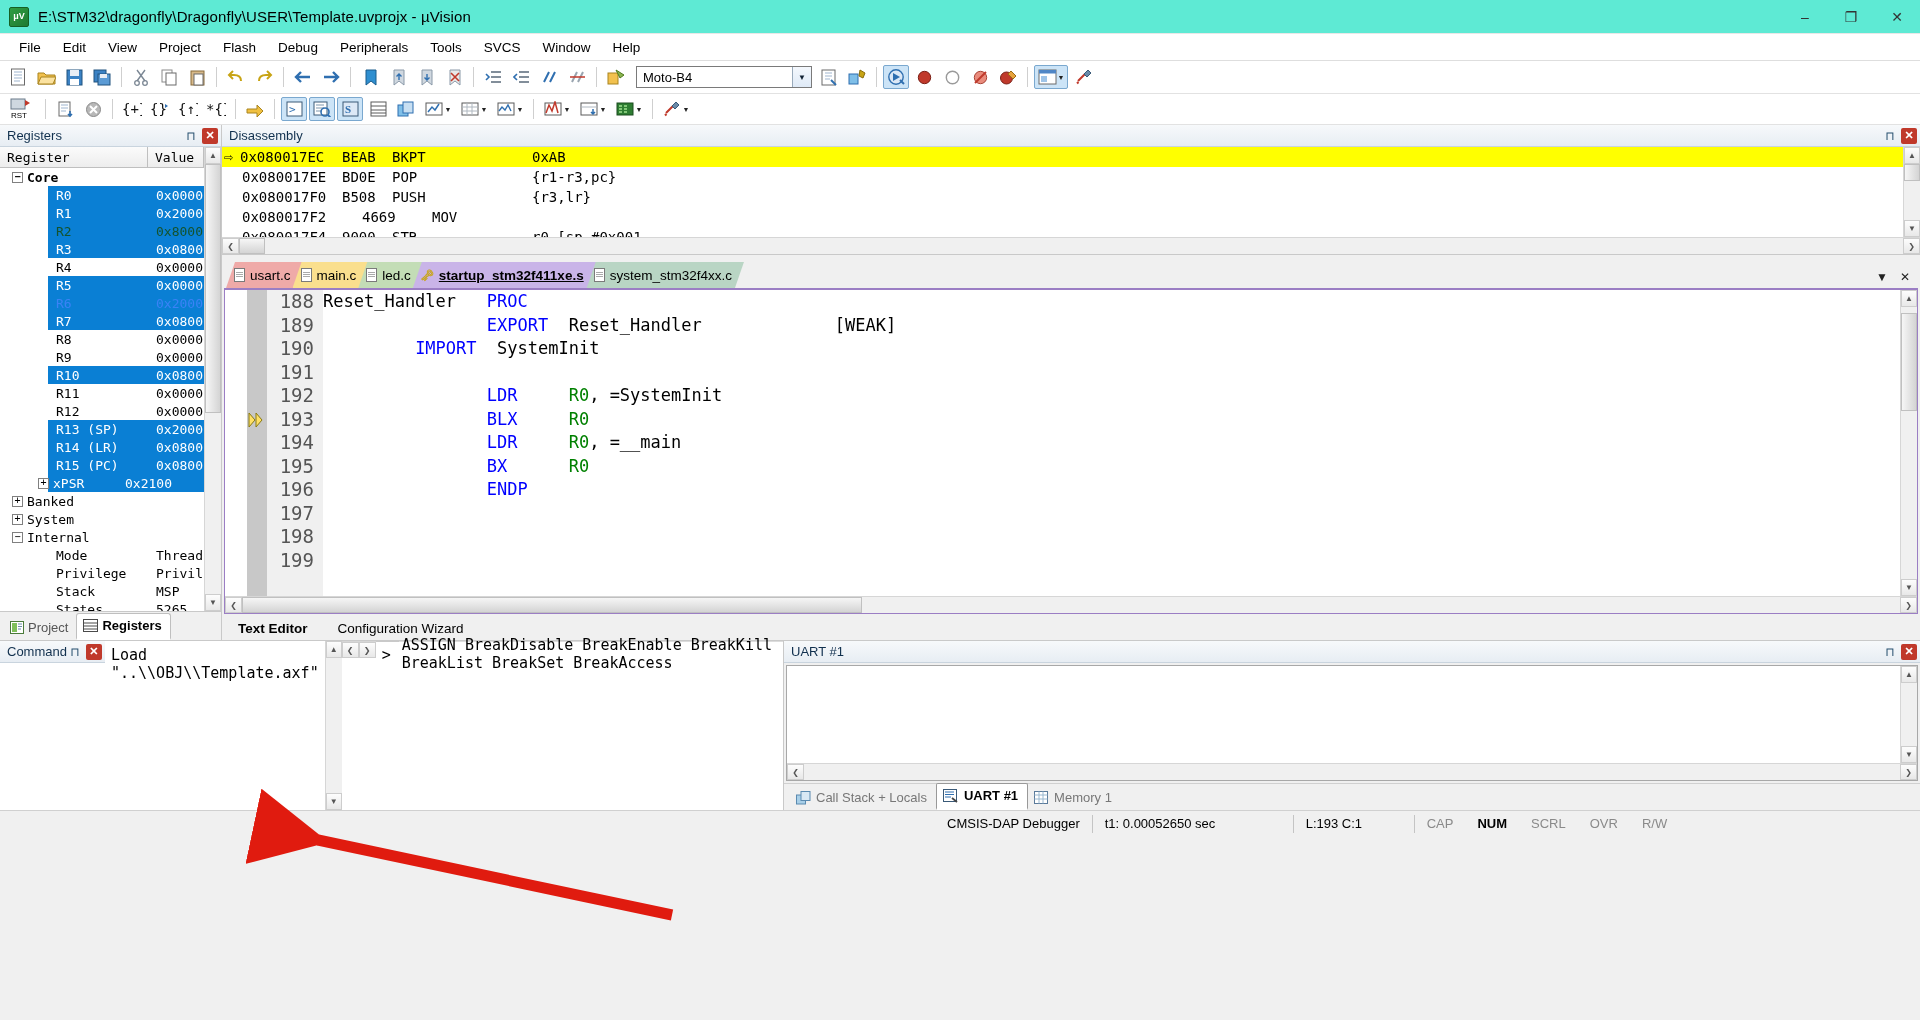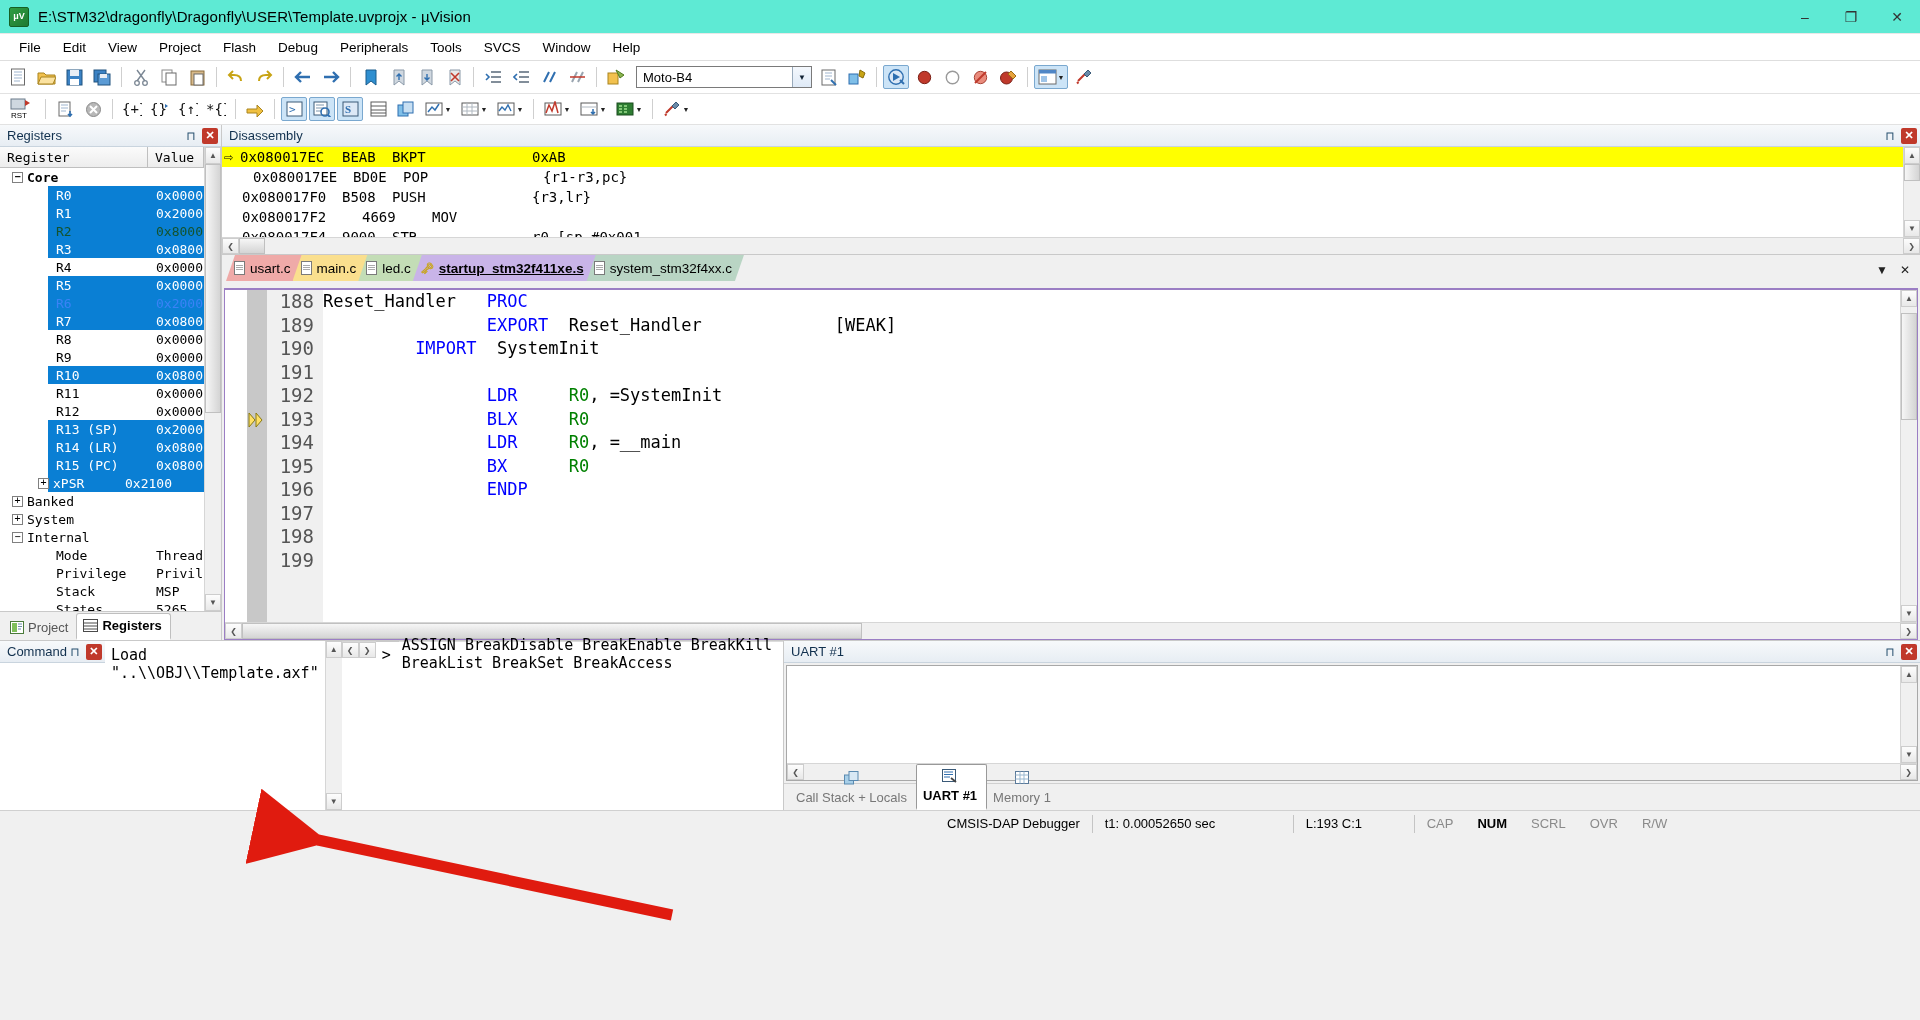--- a/index.html
+++ b/index.html
@@ -127,21 +127,21 @@
              font-family:"DejaVu Sans Mono","Liberation Mono",monospace; white-space:pre; }
   .dis-row.cur { background:#ffff00; }
   .dis-addr { width:120px; padding-left:2px;}
   .dis-op   { width:50px; }
   .dis-mn   { width:140px; }
   .dis-arg  { flex:1; }
   .pc-arrow { position:absolute; left:2px; color:#000; font-size:15px; line-height:20px; }
 
   
   #editor { flex:1; display:flex; flex-direction:column; background:#f0f0f0; }
-  #filetabs { height:33px; display:flex; background:#f0f0f0;
+  #filetabs { height:33px; display:flex; align-items:flex-end; background:#f0f0f0;
               padding-left:4px; position:relative; }
   .ftab { height:26px; display:flex; align-items:center; gap:5px; padding:0 12px 0 8px;
           font-size:13.5px; position:relative; margin-right:-10px;
           clip-path: polygon(9px 0, 100% 0, calc(100% - 9px) 100%, 0 100%); }
   .ftab.active { z-index:5; font-weight:bold; }
   .ftab .lbl.active-lbl { text-decoration:underline; }
   .doc-icon { width:11px;height:14px;background:#fff;border:1px solid #7a7a7a;position:relative;}
   .doc-icon:after{content:"";position:absolute;top:1px;left:1px;right:1px;height:1px;
                   box-shadow:0 2px 0 #aaa,0 4px 0 #aaa,0 6px 0 #aaa;}
   .key-icon { width:13px;height:14px; display:flex;align-items:center;justify-content:center;
@@ -183,21 +183,21 @@
               font-family:"DejaVu Sans Mono","Liberation Mono",monospace;
               border-top:1px solid #dcdcdc; display:flex; align-items:center;}
 
   #uartpane { flex:1; display:flex; flex-direction:column; background:#f0f0f0;}
   #uart-box { flex:1; border:1px solid #a8a8a8; background:#fff; margin:2px; display:flex;
               flex-direction:column;}
   #uart-inner { flex:1; display:flex; }
   #uart-tabs { height:27px; display:flex; align-items:flex-end; background:#f0f0f0;
                padding-left:6px; border-top:1px solid #d0d0d0;}
   .utab { display:flex; align-items:center; gap:5px; font-size:13px; color:#777;
-          padding:4px 9px 5px 6px;flex-direction:column; }
+          padding:4px 9px 5px 6px; }
   .utab.active { background:#fff; border:1px solid #999; border-bottom:2px solid #fff;
                  color:#000; font-weight:bold; border-radius:2px 2px 0 0; }
 
   
   #status { height:26px; background:#f0f0f0; border-top:1px solid #d0d0d0;
             display:flex; align-items:center; font-size:13px; }
   #status .seg { padding:0 12px; height:20px; display:flex; align-items:center; }
   #status .divider { width:1px;height:18px;background:#c4c4c4; }
   .dim { color:#8a8a8a; }
 
@@ -785,21 +785,21 @@
       <div class="panel-title">
         <span>Disassembly</span>
         <span class="tools">
           <span class="pin-icon">⊓</span>
           <span class="x-icon">✕</span>
         </span>
       </div>
       <div id="disasm-body">
         <div id="disasm-code">
             <div class="dis-row cur" style="position: relative;"><span class="pc-arrow">⇨</span><span class="dis-addr" style="padding-left:18px">0x080017EC</span><span class="dis-op">BEAB</span><span class="dis-mn">BKPT</span><span class="dis-arg">0xAB</span></div>
-            <div class="dis-row" style="position: relative; margin-left: 11px;"><span class="dis-addr" style="padding-left:20px">0x080017EE</span><span class="dis-op">BD0E</span><span class="dis-mn">POP</span><span class="dis-arg">{r1-r3,pc}</span></div>
+            <div class="dis-row" style="position: relative;"><span class="dis-addr" style="padding-left:20px">0x080017EE</span><span class="dis-op">BD0E</span><span class="dis-mn">POP</span><span class="dis-arg">{r1-r3,pc}</span></div>
             <div class="dis-row" style="position: relative;"><span class="dis-addr" style="padding-left:20px">0x080017F0</span><span class="dis-op">B508</span><span class="dis-mn">PUSH</span><span class="dis-arg">{r3,lr}</span></div>
             <div class="dis-row" style="position: relative; gap: 20px;"><span class="dis-addr" style="padding-left:20px">0x080017F2</span><span class="dis-op">4669</span><span class="dis-mn">MOV</span></div>
             <div class="dis-row" style="position: relative;"><span class="dis-addr" style="padding-left:20px">0x080017F4</span><span class="dis-op">9000</span><span class="dis-mn">STR</span><span class="dis-arg">r0,[sp,#0x001</span></div>
           </div>
         <div class="vscroll">
           <div class="arrow">▲</div>
           <div class="track">
               <div class="thumb" style="height:30%;"></div>
             </div>
           <div class="arrow">▼</div>
@@ -909,20 +909,24 @@
           </div>
         </div>
         <div class="hscroll">
           <div class="arrow">❮</div>
           <div class="thumb" style="width:620px;"></div>
           <div class="track"></div>
           <div class="arrow">❯</div>
         </div>
       </div>
 
+      <div id="editor-tabs">
+          <div class="etab active">Text Editor</div>
+          <div class="etab">Configuration Wizard</div>
+        </div>
     </div>
   </div>
 </div>
 
 <div id="bottom">
 
   <div id="cmdpane">
     <div class="panel-title">
       <span>Command</span>
       <span class="tools">

